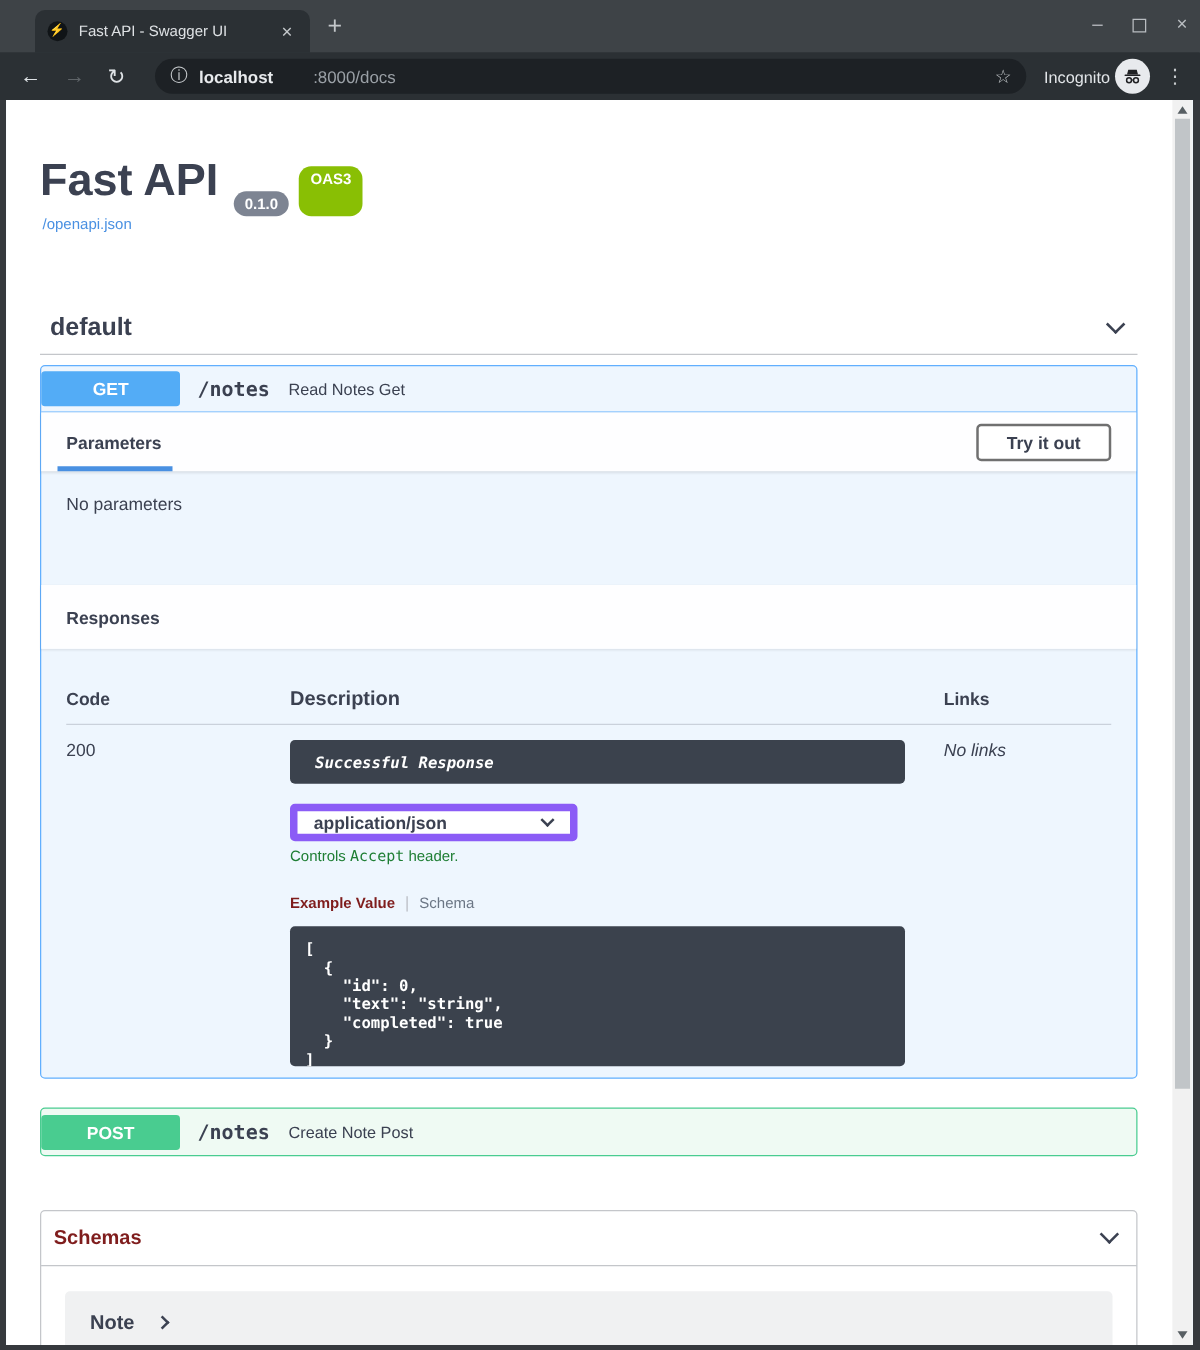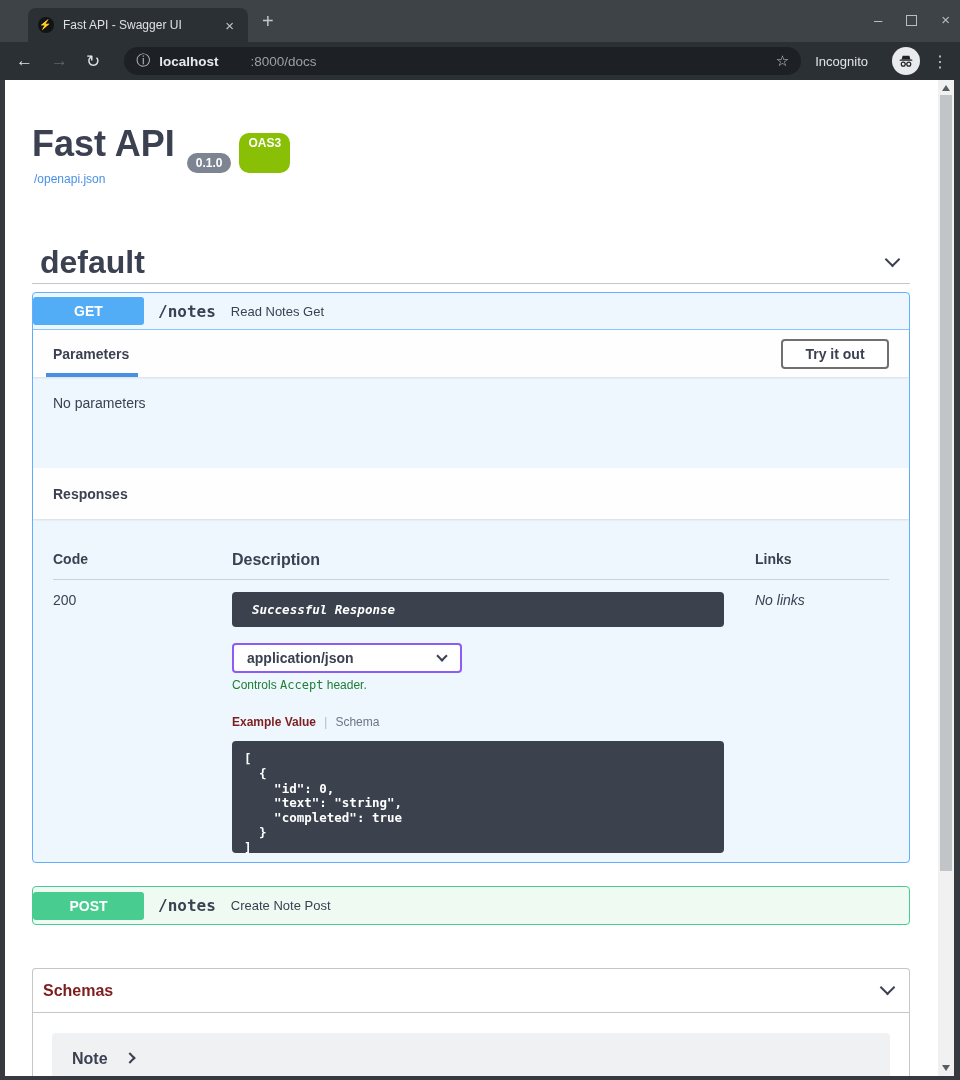--- a/index.html
+++ b/index.html
@@ -24,41 +24,41 @@
   .toolbar { position:fixed; left:0; top:42px; width:960px; height:38px; background:#2b3034;
              display:flex; align-items:center; padding:0 12px 0 16px; }
   .navbtn { font-size:17px; color:#dfe3e6; margin-right:18px; }
   .navbtn.disabled { color:#5f6468; }
   .omnibox { flex:1; height:28px; background:#1d2125; border-radius:14px; margin:0 14px 0 6px;
              display:flex; align-items:center; padding:0 12px; position:relative; }
   .info-ic { color:#c7cbce; font-size:14px; margin-right:9px; }
   .url-host { color:#e8eaed; font-size:13.5px; font-weight:700; }
   .url-rest { color:#9aa0a6; font-size:13.5px;padding-left:32px; }
   .star-ic { position:absolute; right:12px; color:#c7cbce; font-size:15px; }
-  .incog-label { color:#e2e5e8; font-size:13px; margin-right:24px; }
+  .incog-label { color:#e2e5e8; font-size:13px; margin-right:4px; }
   .incog-badge { width:28px; height:28px; border-radius:50%; background:#e8eaed; display:flex;
                  align-items:center; justify-content:center; margin-right:12px; }
   .kebab { color:#c7cbce; font-size:16px; }
 
   
   .content { position:fixed; left:5px; top:80px; width:933px; height:996px; background:#fff;
              overflow:hidden; color:#3b4151; }
 
   .api-head { position:absolute; left:27px; top:44px; display:flex; align-items:flex-start; }
   .api-title { font-size:36px; font-weight:700; color:#3b4151; line-height:40px; }
   .badges { display:flex; gap:8px; margin:9px 0 0 12px; }
   .badge { color:#fff; font-size:12px; font-weight:700; padding:3px 9px; border-radius:10px; }
   .badge.version { background:#7d8492;margin-top:20px; }
   .badge.oas { background:#89bf04; }
   .spec-link { position:absolute; left:29px; top:172px; font-size:12px; color:#4990e2; top:92px; }
 
   .tag-row { position:absolute; left:27px; top:161px; width:878px; height:43px; display:flex;
              align-items:center; justify-content:space-between;
              border-bottom:1px solid rgba(59,65,81,.3); padding:0 12px 0 8px; }
-  .tag-name { font-size:32px; font-weight:600; color:#3b4151;text-align:right; }
+  .tag-name { font-size:20px; font-weight:600; color:#3b4151;text-align:right; }
 
   .chev-down { width:11px; height:11px; border-right:2px solid #3b4151; border-bottom:2px solid #3b4151;
                transform:rotate(45deg); display:inline-block; margin-top:-6px; }
   .chev-right { width:8px; height:8px; border-right:2.5px solid #3b4151; border-bottom:2.5px solid #3b4151;
                 transform:rotate(-45deg); display:inline-block; margin-left:18px; }
 
   .opblock { position:absolute; left:27px; width:878px; border-radius:4px; }
   .opblock.get  { top:212px; border:1px solid #61affe; background:#eef6fe; }
   .opblock.post { top:806px; border:1px solid #49cc90; background:#effaf3; }
   .op-summary { height:37px; display:flex; align-items:center; padding:0 10px 0 0; }
@@ -88,21 +88,21 @@
   .col-desc { width:492px; }
   .col-links { flex:1; padding-left:31px; }
   .th-code,.th-links { font-size:14px; font-weight:700; }
   .th-desc { font-size:16px; font-weight:700; }
   .code-200 { font-size:14px; }
   .no-links { font-size:14px; font-style:italic; }
 
   .resp-desc-box { height:35px; background:#3b424d; border-radius:4px; display:flex; align-items:center;
                    padding:0 20px; color:#fff; font-size:12.5px; font-weight:700; font-style:italic;
                    font-family:"DejaVu Sans Mono", monospace; }
-  .media-select { margin-top:16px; width:230px; height:30px; background:#fff; border:2px solid #8b5cf6;
+  .media-select { margin-top:16px; width:230px; height:30px; background:#fff; border:6px solid #8b5cf6;
                   border-radius:4px; display:flex; align-items:center; justify-content:space-between;
                   padding:0 14px 0 13px; }
   .media-select span { font-size:14px; font-weight:700; color:#3b4151; }
   .sel-caret { width:8px; height:8px; border-right:2px solid #3b4151; border-bottom:2px solid #3b4151;
                transform:rotate(45deg); margin-top:-4px; }
   .accept-note { margin-top:5px; font-size:12px; color:#1e7e34; }
   .accept-note .mono { font-size:12px; }
   .ex-tabs { margin-top:22px; display:flex; align-items:center; font-size:12px; }
   .ex-active { font-weight:700; color:#7f1d1d; }
   .ex-divider { color:#bcc0c6; margin:0 8px; font-size:13px; }

